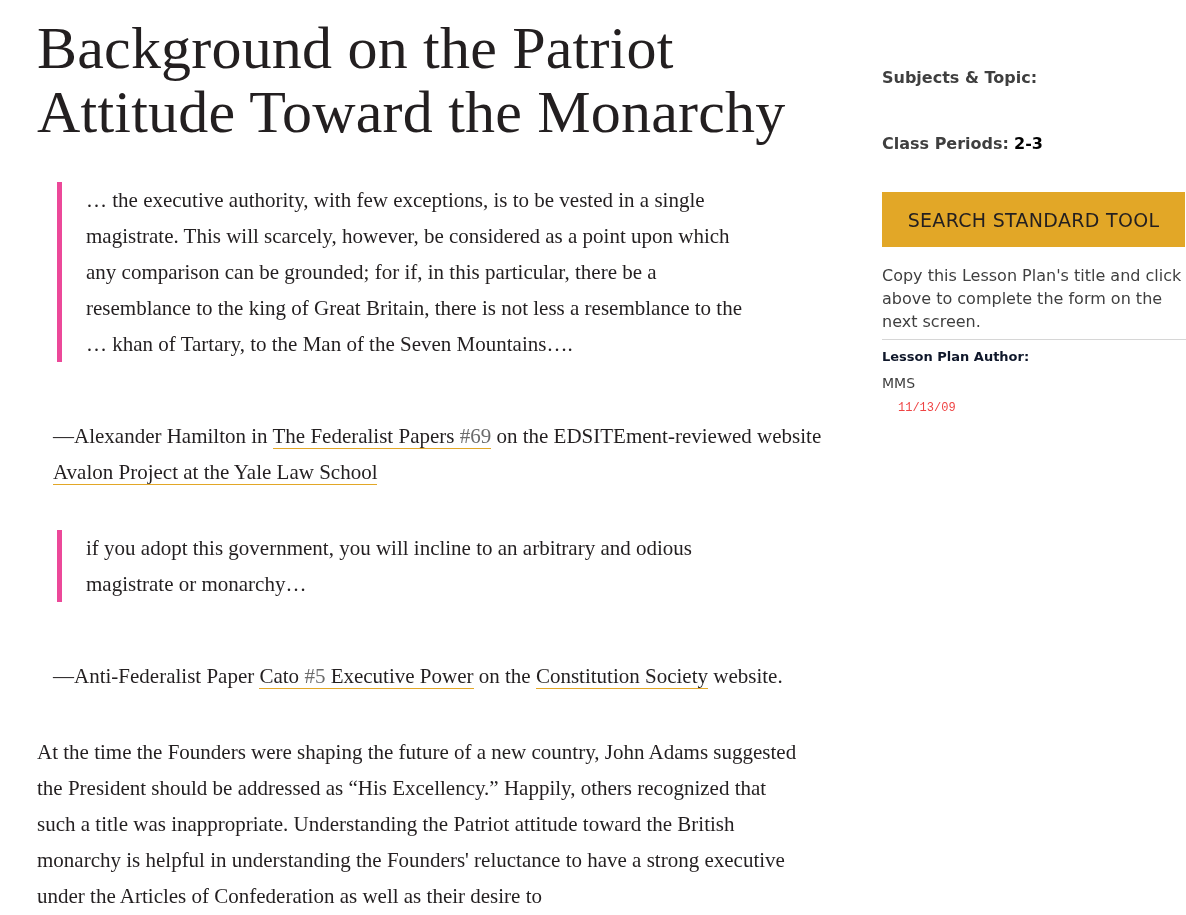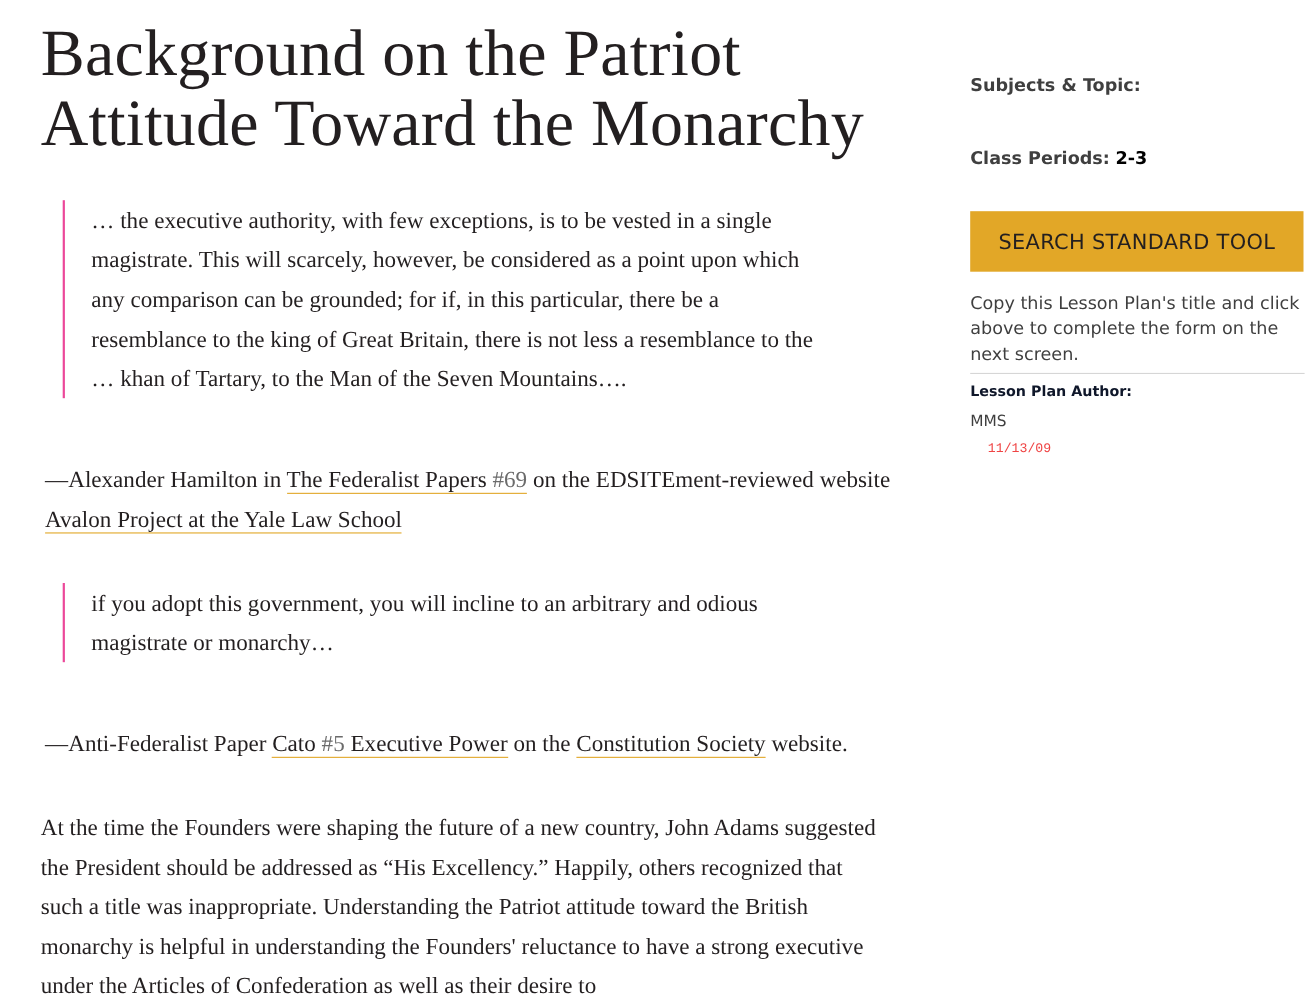--- a/index.html
+++ b/index.html
@@ -33,30 +33,30 @@
     .page-title span { display: block; }
     .serif-text {
       font-family: "Liberation Serif", "DejaVu Serif", serif;
       font-size: 21px;
       line-height: 36px;
       color: #231f20;
     }
     .quote {
       position: absolute;
       left: 20px;
-      border-left: 2px solid #ec4899;
+      border-left: 5px solid #ec4899;
       padding-left: 24px;
       width: 720px;
     }
     .quote p { margin: 0; }
     .quote-1 { top: 182px; height: 180px; }
     .quote-2 { top: 530px; height: 72px; }
     .attr {
       position: absolute;
-      left: 4px;
+      left: 16px;
       width: 780px;
       margin: 0;
     }
     .attr-1 { top: 418px; }
     .attr-2 { top: 658px; }
     .para {
       position: absolute;
       left: 0;
       top: 734px;
       width: 770px;

